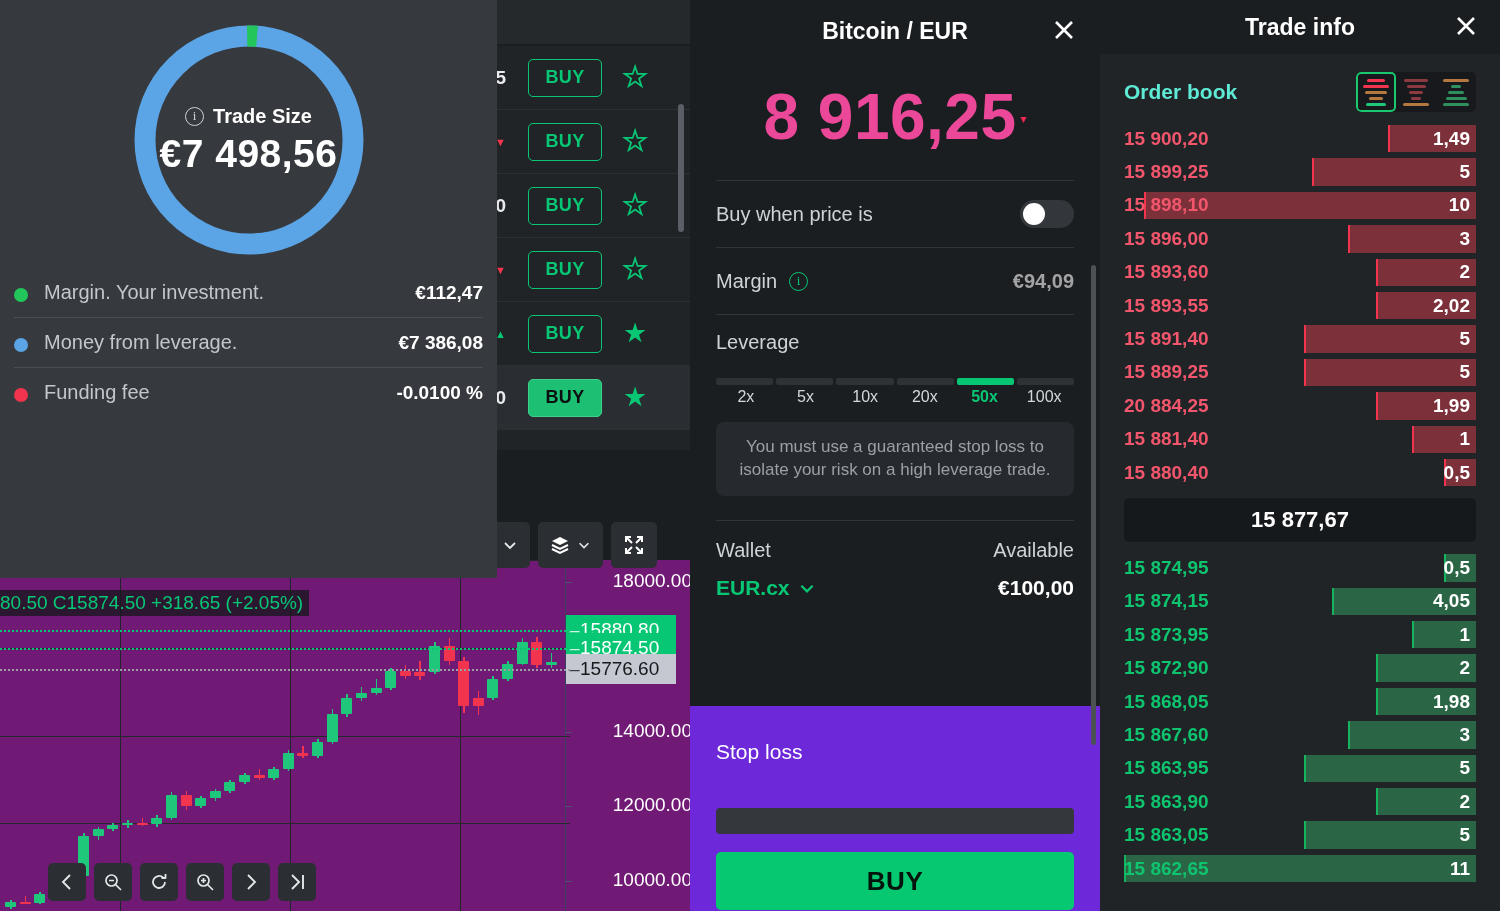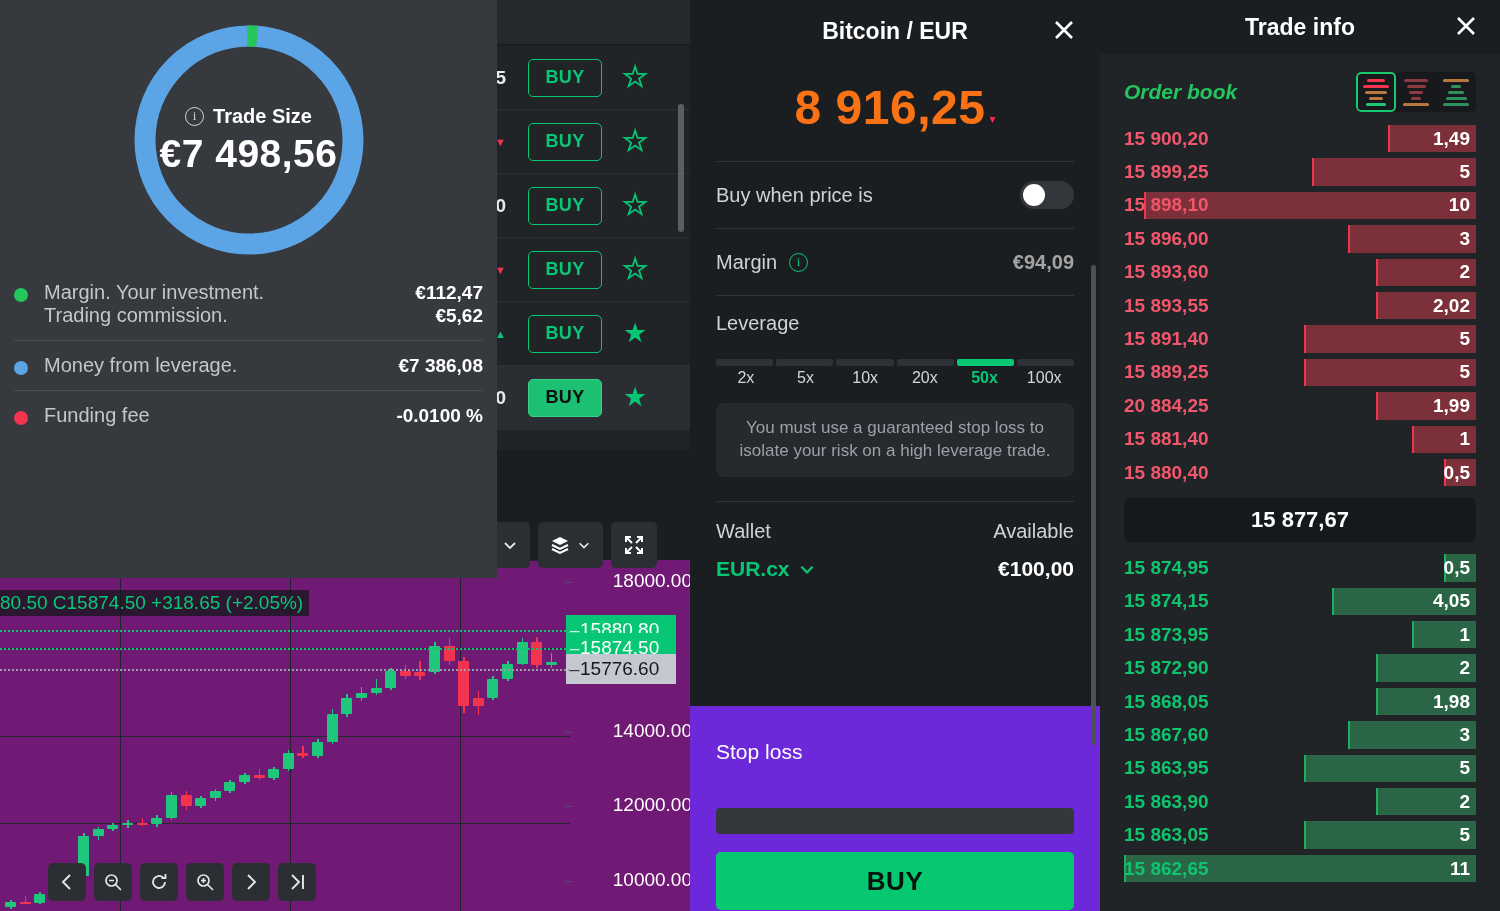--- a/index.html
+++ b/index.html
@@ -115,21 +115,21 @@
   
   .trade-panel { position: absolute; left: 690px; top: 0; width: 410px; height: 911px; background: #0a0c0e; z-index: 25; }
   .tp-head {
     position: relative; height: 62px; background: #1b1e21;
     display: flex; align-items: center; justify-content: center;
   }
   .tp-title { color: #ffffff; font-size: 23px; font-weight: bold; }
   .tp-close { position: absolute; right: 22px; top: 16px; width: 28px; height: 28px; color: #ffffff; }
   .tp-body { position: relative; height: 651px; background: #1b1e21; padding: 0 26px; }
   .tp-price-row { display: flex; align-items: flex-start; justify-content: center; padding: 18px 0 26px; }
-  .tp-price { color: #f97316; font-size: 48px; font-weight: bold; letter-spacing: .5px; }
+  .tp-price { color: #ec4899; font-size: 64px; font-weight: bold; letter-spacing: .5px; }
   .tp-caret { color: #f72753; font-size: 12px; margin-left: 4px; margin-top: 32px; }
   .hr { height: 1px; background: #313539; }
   .row-line { display: flex; align-items: center; justify-content: space-between; height: 66px; }
   .row-lbl { color: #cfd3d8; font-size: 20px; }
   .row-val { color: #a3a3a3; font-size: 20px; font-weight: bold; }
   .toggle { width: 54px; height: 28px; border-radius: 14px; background: #33373b; position: relative; }
   .toggle .knob { position: absolute; left: 3px; top: 3px; width: 22px; height: 22px; border-radius: 50%; background: #ffffff; }
   .info-ring.green { border-color: #07c775; color: #07c775; }
 
   .lev-title { color: #cfd3d8; font-size: 20px; padding-top: 16px; }
@@ -157,21 +157,21 @@
     display: flex; align-items: center; justify-content: center;
     color: #04140c; font-size: 26px; font-weight: bold; letter-spacing: .6px;
   }
 
   
   .info-panel { position: absolute; left: 1100px; top: 0; width: 400px; height: 911px; background: #212427; z-index: 25; }
   .ip-head { position: relative; height: 54px; background: #1b1e21; display: flex; align-items: center; justify-content: center; }
   .ip-title { color: #ffffff; font-size: 23px; font-weight: bold; }
   .ip-close { position: absolute; right: 20px; top: 12px; width: 28px; height: 28px; color: #ffffff; }
   .ob-head { display: flex; align-items: center; justify-content: space-between; padding: 18px 24px 10px; }
-  .ob-title { color: #22c55e; font-size: 21px; font-weight: bold; font-style: italic; }
+  .ob-title { color: #5eead4; font-size: 21px; font-weight: bold; }
   .ob-toggles { display: flex; background: #17191c; border-radius: 5px; overflow: hidden; }
   .ob-tg { width: 40px; height: 40px; display: flex; flex-direction: column; align-items: center; justify-content: center; gap: 3px; border: 2px solid transparent; }
   .ob-tg.active { border-color: #18c96f; border-radius: 5px; }
   .ob-tg span { height: 3px; border-radius: 2px; display: block; }
 
   .ob-rows { position: relative; }
   .ob-row { position: relative; height: 33.4px; display: flex; align-items: center; }
   .ob-bar { position: absolute; right: 24px; top: 3px; bottom: 3px; }
   .ob-row.ask .ob-bar { background: #7c3039; border-left: 2.5px solid #f2344f; }
   .ob-row.bid .ob-bar { background: #2a6646; border-left: 2.5px solid #16b35f; }
@@ -499,24 +499,20 @@
       </div>
     </div>
     <div class="legend" id="legend">
         <div class="lg-row">
           <div class="dot" style="background: rgb(34, 198, 90);"></div>
           <div class="lg-texts">
             <div class="lg-line">
               <span class="lg-name">Margin. Your investment.</span>
               <span class="lg-val">€112,47</span>
             </div>
-            <div class="lg-line">
-              <span class="lg-name">Trading commission.</span>
-              <span class="lg-val">€5,62</span>
-            </div>
           </div>
         </div>
         <div class="lg-row">
           <div class="dot" style="background: rgb(91, 164, 229);"></div>
           <div class="lg-texts">
             <div class="lg-line">
               <span class="lg-name">Money from leverage.</span>
               <span class="lg-val">€7 386,08</span>
             </div>
           </div>

